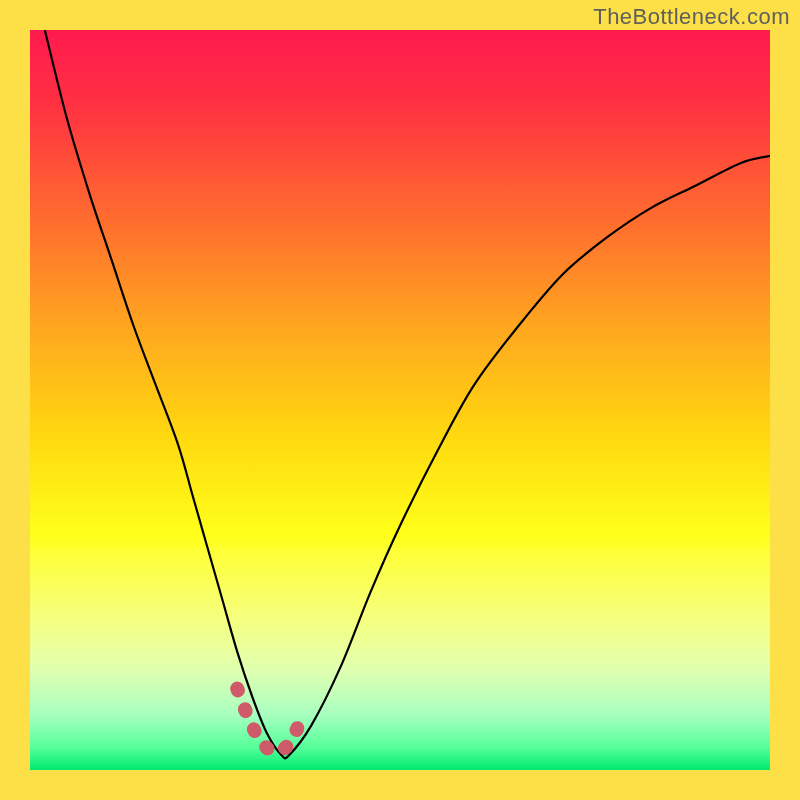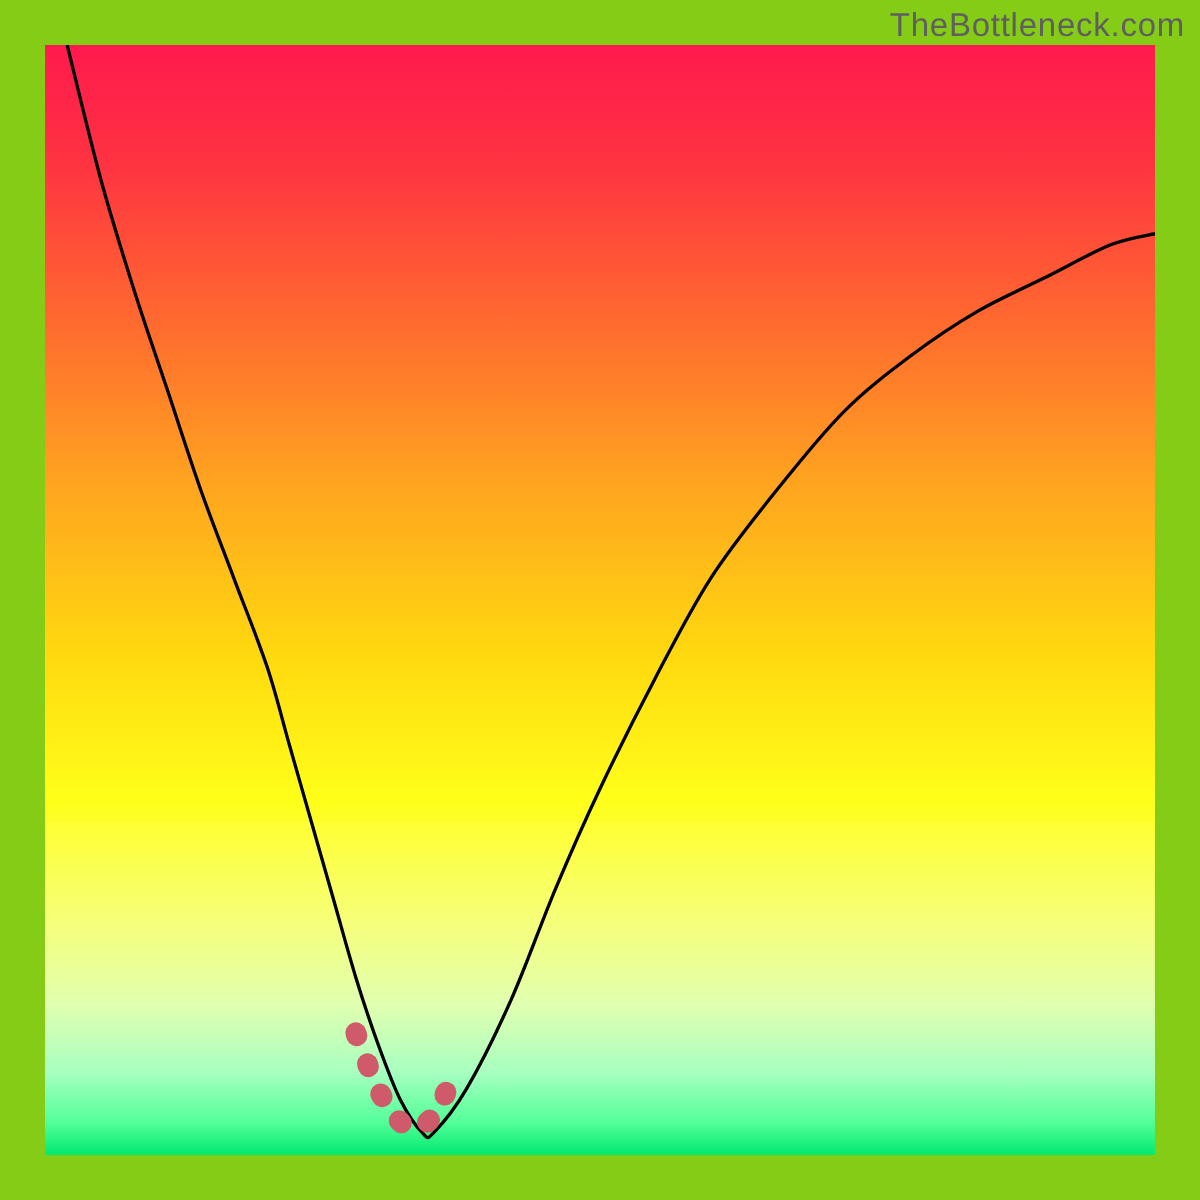--- a/index.html
+++ b/index.html
@@ -7,21 +7,21 @@
     padding: 0;
     width: 800px;
     height: 800px;
     background: #000;
     font-family: Arial, Helvetica, sans-serif;
   }
   .frame {
     position: relative;
     width: 800px;
     height: 800px;
-    background: #84cc16;
+    background: #fde047;
   }
   .watermark {
     position: absolute;
     top: 4px;
     right: 10px;
     color: #5f5f5f;
     font-size: 22px;
     font-weight: 500;
     letter-spacing: 0.5px;
     z-index: 50;

